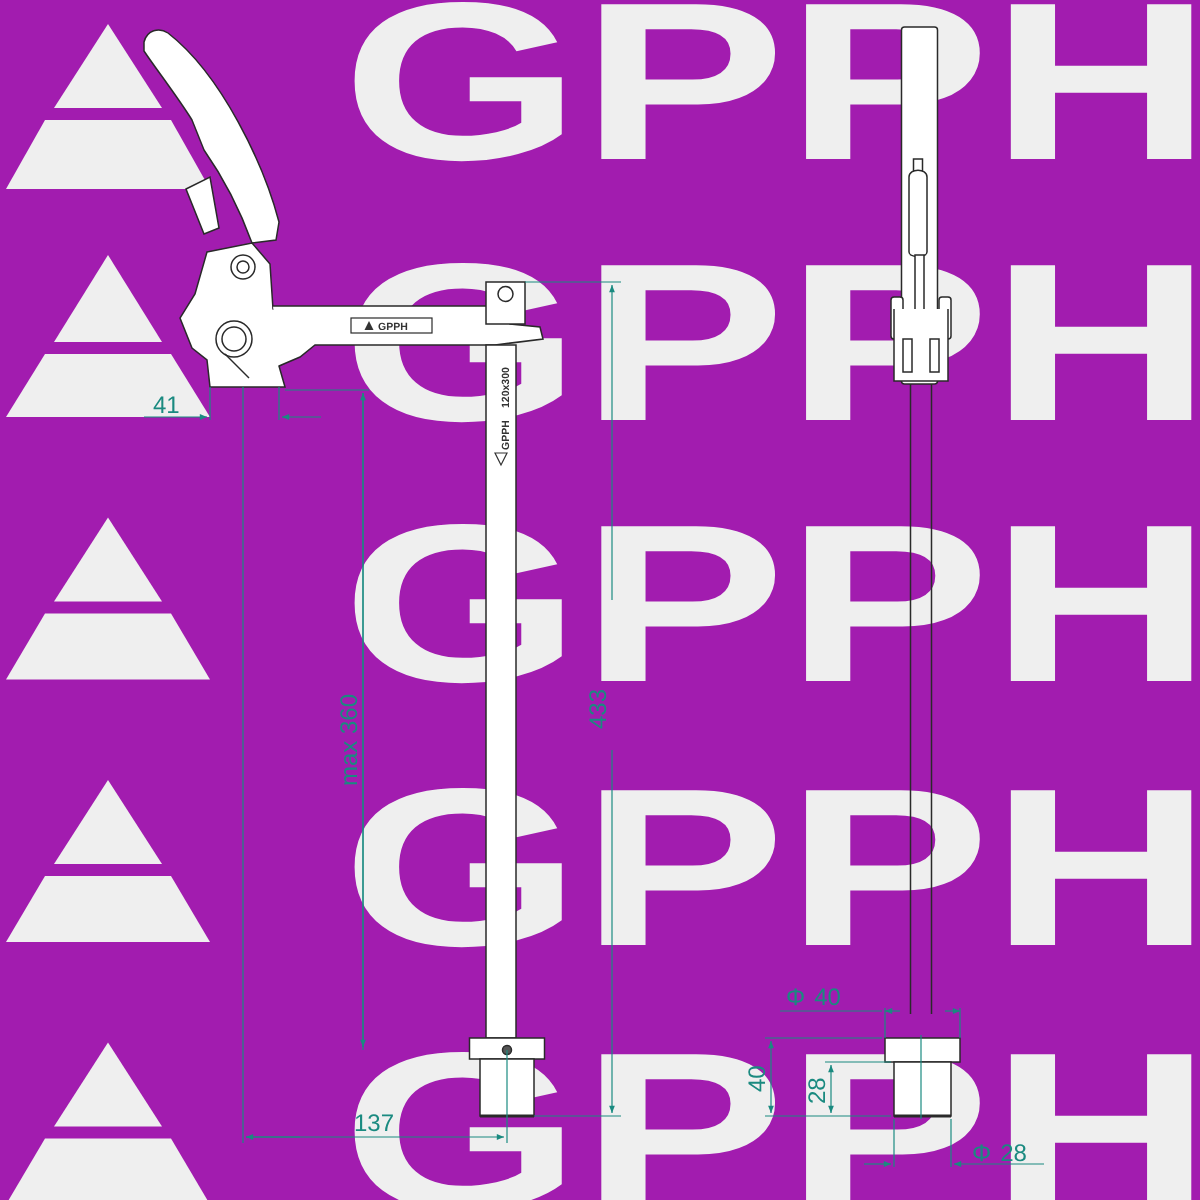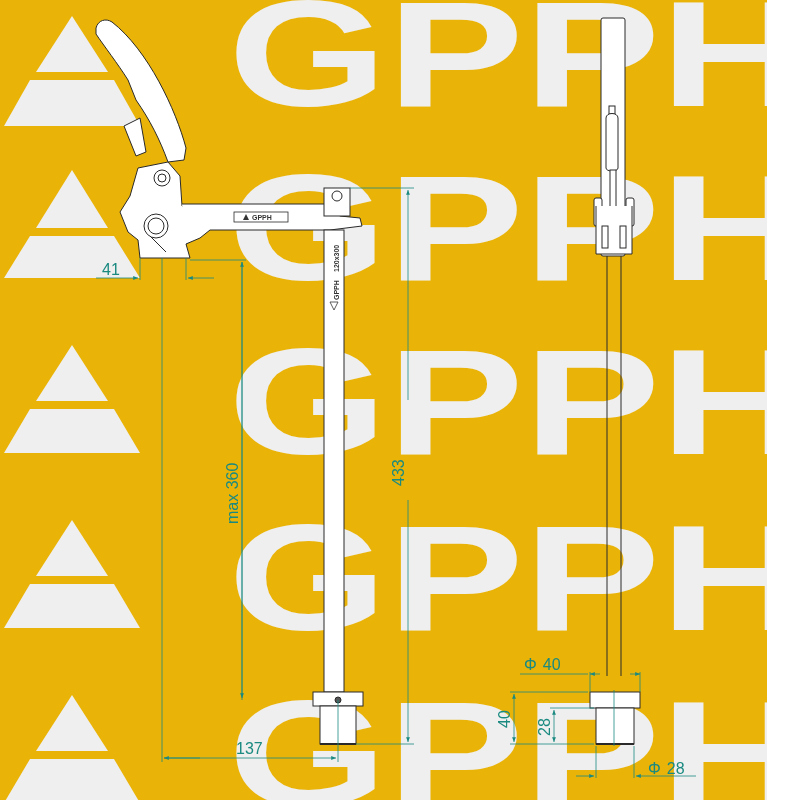--- a/index.html
+++ b/index.html
@@ -1,16 +1,16 @@
 <!DOCTYPE html>
 <html><head>
 <meta charset="utf-8">
 <style>
   html,body{margin:0;padding:0;background:#ffffff;}
-  #stage{position:relative;width:733px;height:800px;overflow:hidden;background:#eab308;font-family:"Liberation Sans",sans-serif;padding-left:34px;}
+  #stage{position:relative;width:800px;height:800px;overflow:hidden;background:#a21caf;font-family:"Liberation Sans",sans-serif;}
   svg{position:absolute;left:0;top:0;}
   .wm{font-family:"Liberation Sans",sans-serif;font-weight:bold;fill:#efefef;}
   .dimtxt{font-family:"Liberation Sans",sans-serif;font-size:16px;fill:#1a8a80;}
   .lbl{font-family:"Liberation Sans",sans-serif;font-size:7px;fill:#333;font-weight:bold;}
 </style>
 </head>
 <body>
 
 <div id="stage">
 

